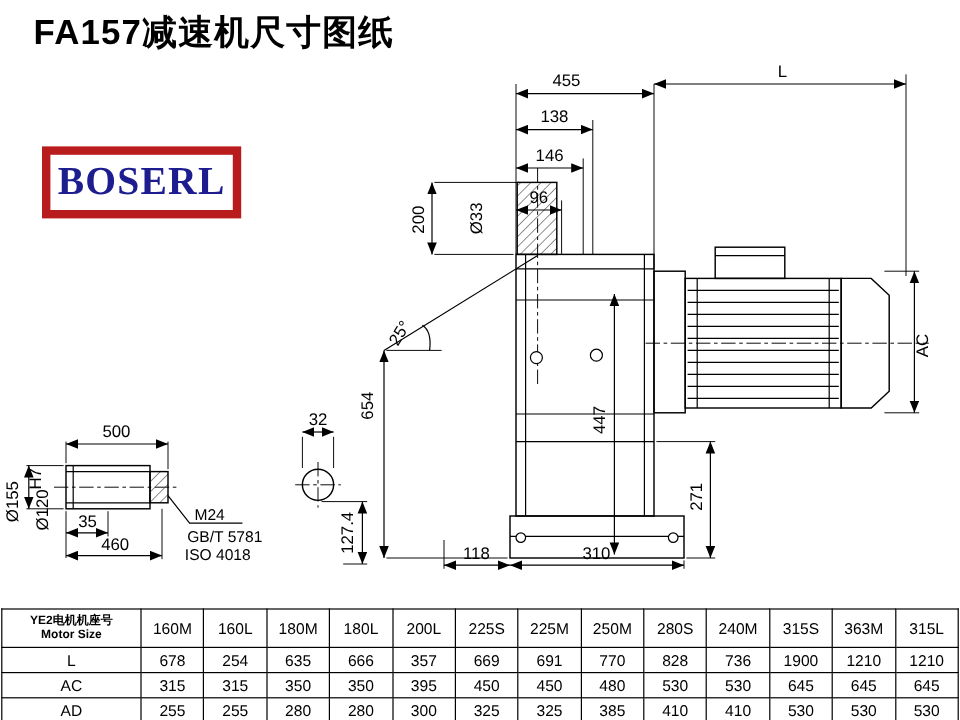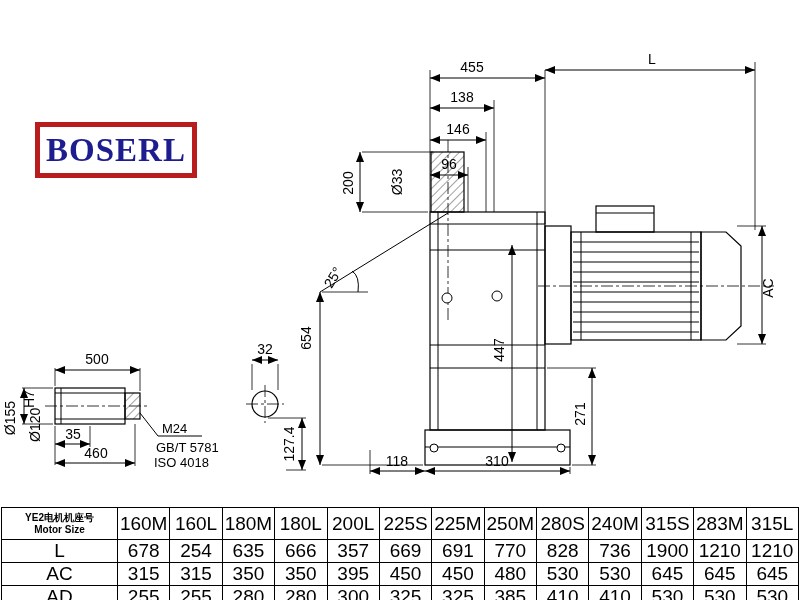--- a/index.html
+++ b/index.html
@@ -1,42 +1,43 @@
 <!DOCTYPE html>
 <html><head>
 <meta charset="utf-8">
 <style>
   html,body{margin:0;padding:0;background:#fff;}
   body{width:800px;height:600px;position:relative;font-family:"Liberation Sans",sans-serif;overflow:hidden;}
   .stage{position:relative;width:800px;height:600px;background:#fff;}
   .page-title{position:absolute;left:28px;top:8px;font-size:29px;font-weight:bold;color:#000;letter-spacing:1px;}
-  .logo-box{position:absolute;left:35px;top:122px;width:152px;height:46px;border:5px solid #b91c1c;
+  .logo-box{position:absolute;left:35px;top:122px;width:152px;height:46px;border:7px solid #b91c1c;
             display:flex;align-items:center;justify-content:center;
             font-family:"Liberation Serif",serif;font-weight:bold;font-size:33px;color:#1d1d90;letter-spacing:1px;background:#fff;}
   svg.drawing{position:absolute;left:0;top:0;}
   svg .o{stroke:#000;stroke-width:1.2;fill:none;}
   svg .t{stroke:#000;stroke-width:1;fill:none;}
   svg .ext{stroke:#000;stroke-width:0.8;fill:none;}
   svg .dim{stroke:#000;stroke-width:1;fill:none;marker-start:url(#aL);marker-end:url(#aR);}
   svg .cl{stroke:#000;stroke-width:0.8;fill:none;stroke-dasharray:12 3 3 3;}
   svg text{font-family:"Liberation Sans",sans-serif;font-size:14px;fill:#000;}
   svg text.small{font-size:13px;}
   svg .hatched{fill:url(#hatch);stroke:#000;stroke-width:1.2;}
   svg .hole{fill:#fff;stroke:#000;stroke-width:1;}
   .tablewrap{position:absolute;left:0;top:507px;width:800px;}
   table{border-collapse:collapse;width:798px;margin-left:1px;table-layout:fixed;background:#fff;}
-  th,td{border:1px solid #000;text-align:center;vertical-align:middle;font-weight:normal;font-size:19px;padding:0;height:20px;color:#000;}
+  th,td{border:1px solid #000;text-align:center;vertical-align:middle;font-weight:normal;font-size:13px;padding:0;height:20px;color:#000;}
   tr.hdr th{height:31px;}
   th.msize{font-size:10px;line-height:1.15;font-weight:bold;}
 </style>
 </head>
 <body>
 
 <div class="stage">
 
+  <div class="page-title">FA157减速机尺寸图纸</div>
   <div class="logo-box">
     <span>BOSERL</span>
   </div>
 
   <svg class="drawing" width="800" height="505" viewBox="0 0 800 505">
     <defs>
       <marker id="aR" markerWidth="12" markerHeight="10" refX="10" refY="4" orient="auto" markerUnits="userSpaceOnUse">
           <path d="M0,0 L10,4 L0,8 Z" fill="#000"></path>
         </marker>
       <marker id="aL" markerWidth="12" markerHeight="10" refX="2" refY="4" orient="auto" markerUnits="userSpaceOnUse">
@@ -237,21 +238,21 @@
         <th>160L</th>
         <th>180M</th>
         <th>180L</th>
         <th>200L</th>
         <th>225S</th>
         <th>225M</th>
         <th>250M</th>
         <th>280S</th>
         <th>240M</th>
         <th>315S</th>
-        <th>283M</th>
+        <th>363M</th>
         <th>315L</th>
       </tr>
       <tr>
         <th>L</th>
         <td>678</td>
         <td>254</td>
         <td>635</td>
         <td>666</td>
         <td>357</td>
         <td>669</td>

